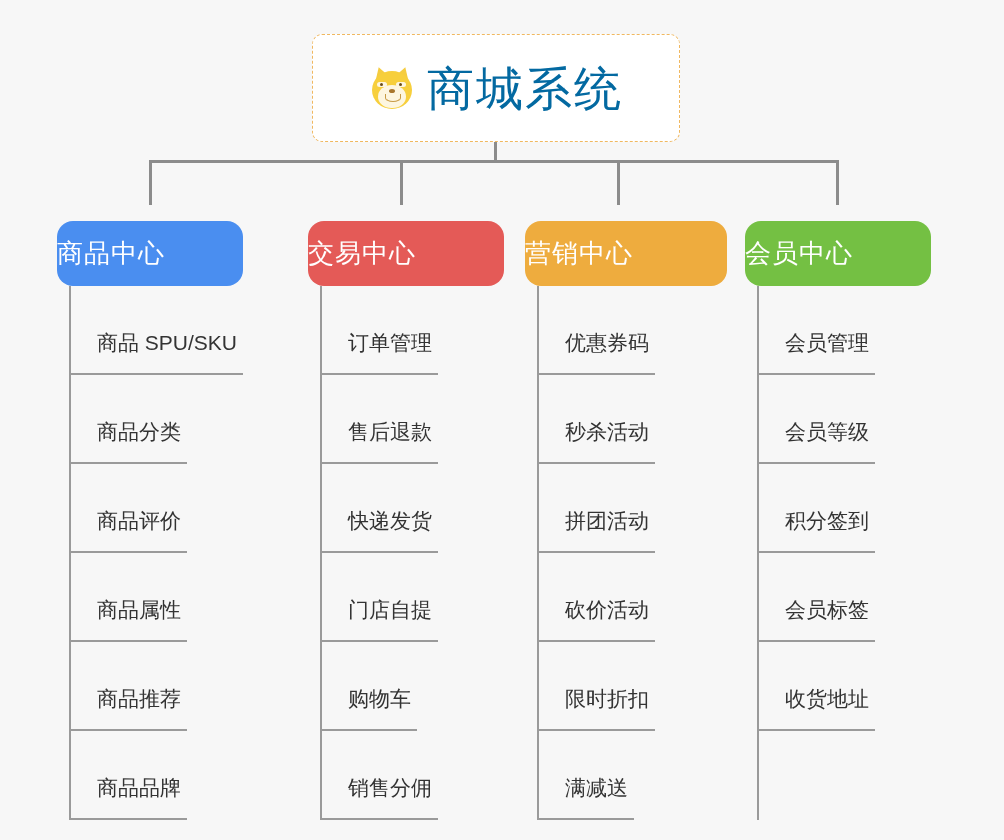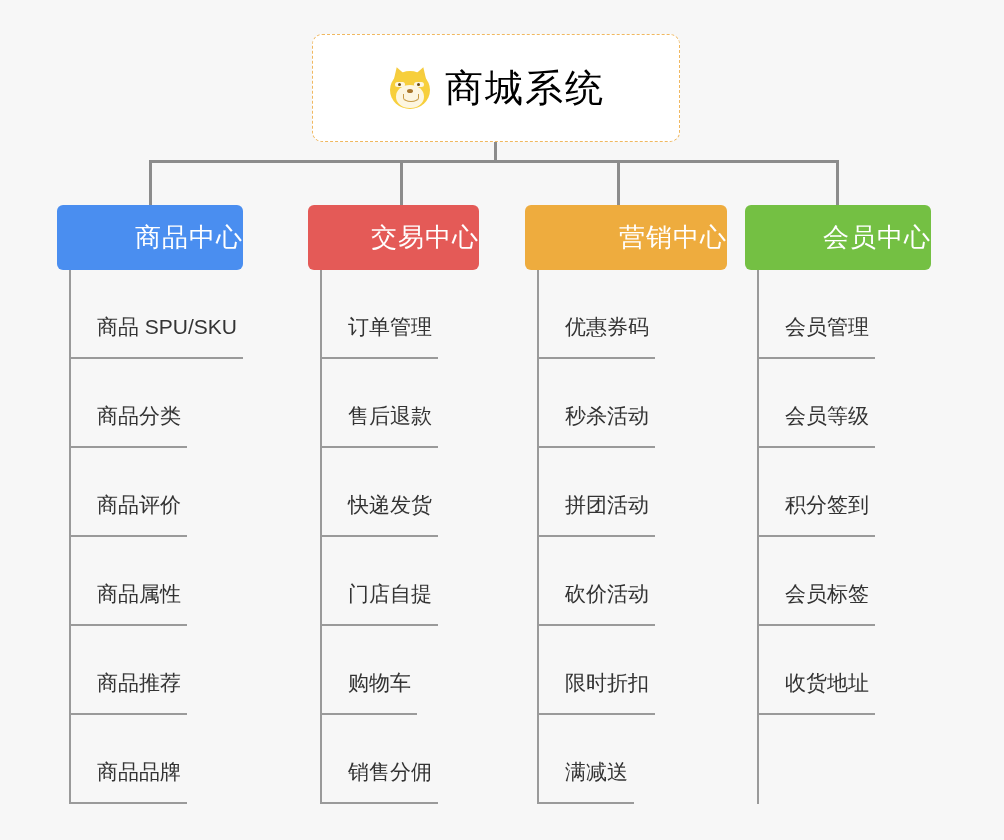--- a/index.html
+++ b/index.html
@@ -94,22 +94,22 @@
   .dog-mouth {
     position: absolute;
     left: 16px; top: 29px;
     width: 14px; height: 7px;
     border-bottom: 1.5px solid #c79a45;
     border-left: 1.5px solid #c79a45;
     border-right: 1.5px solid #c79a45;
     border-radius: 0 0 50% 50%;
   }
   #root-title {
-    font-size: 38px;
-    color: #000000;
+    font-size: 47px;
+    color: #0369a1;
     letter-spacing: 2px;
     line-height: 1;
     white-space: nowrap;
   }
 
   
   .conn {
     position: absolute;
     background: #8c8c8c;
   }
@@ -131,28 +131,29 @@
     height: 45px;
   }
 
   
   .branch {
     position: absolute;
     top: 205px;
   }
   .branch-header {
     height: 65px;
-    border-radius: 6px;
+    border-radius: 16px;
     display: flex;
     align-items: center;
-    justify-content: flex-end;
+    justify-content: flex-start;
     color: #ffffff;
     font-size: 26px;
     letter-spacing: 1px;
     box-sizing: border-box;
+    margin-top: 16px;
   }
   .branch-body {
     position: relative;
     margin-top: 0;
   }
   
   .spine {
     position: absolute;
     left: 12px;
     top: 0;
@@ -184,21 +185,21 @@
     background: #9a9a9a;
   }
 
   
   #branch-0 { left: 57px;  width: 230px; }
   #branch-1 { left: 308px; width: 200px; }
   #branch-2 { left: 525px; width: 200px; }
   #branch-3 { left: 745px; width: 200px; }
 
   #branch-0 .branch-header { width: 186px; background: #4a8ef0; }
-  #branch-1 .branch-header { width: 171px; background: #e45a57; }
+  #branch-1 .branch-header { width: 196px; background: #e45a57; }
   #branch-2 .branch-header { width: 202px; background: #eeac3e; }
   #branch-3 .branch-header { width: 186px; background: #74c043; }
 </style>
 </head>
 <body>
 
 <div id="stage">
 
   <div id="root-node">
     <span id="root-emoji">

